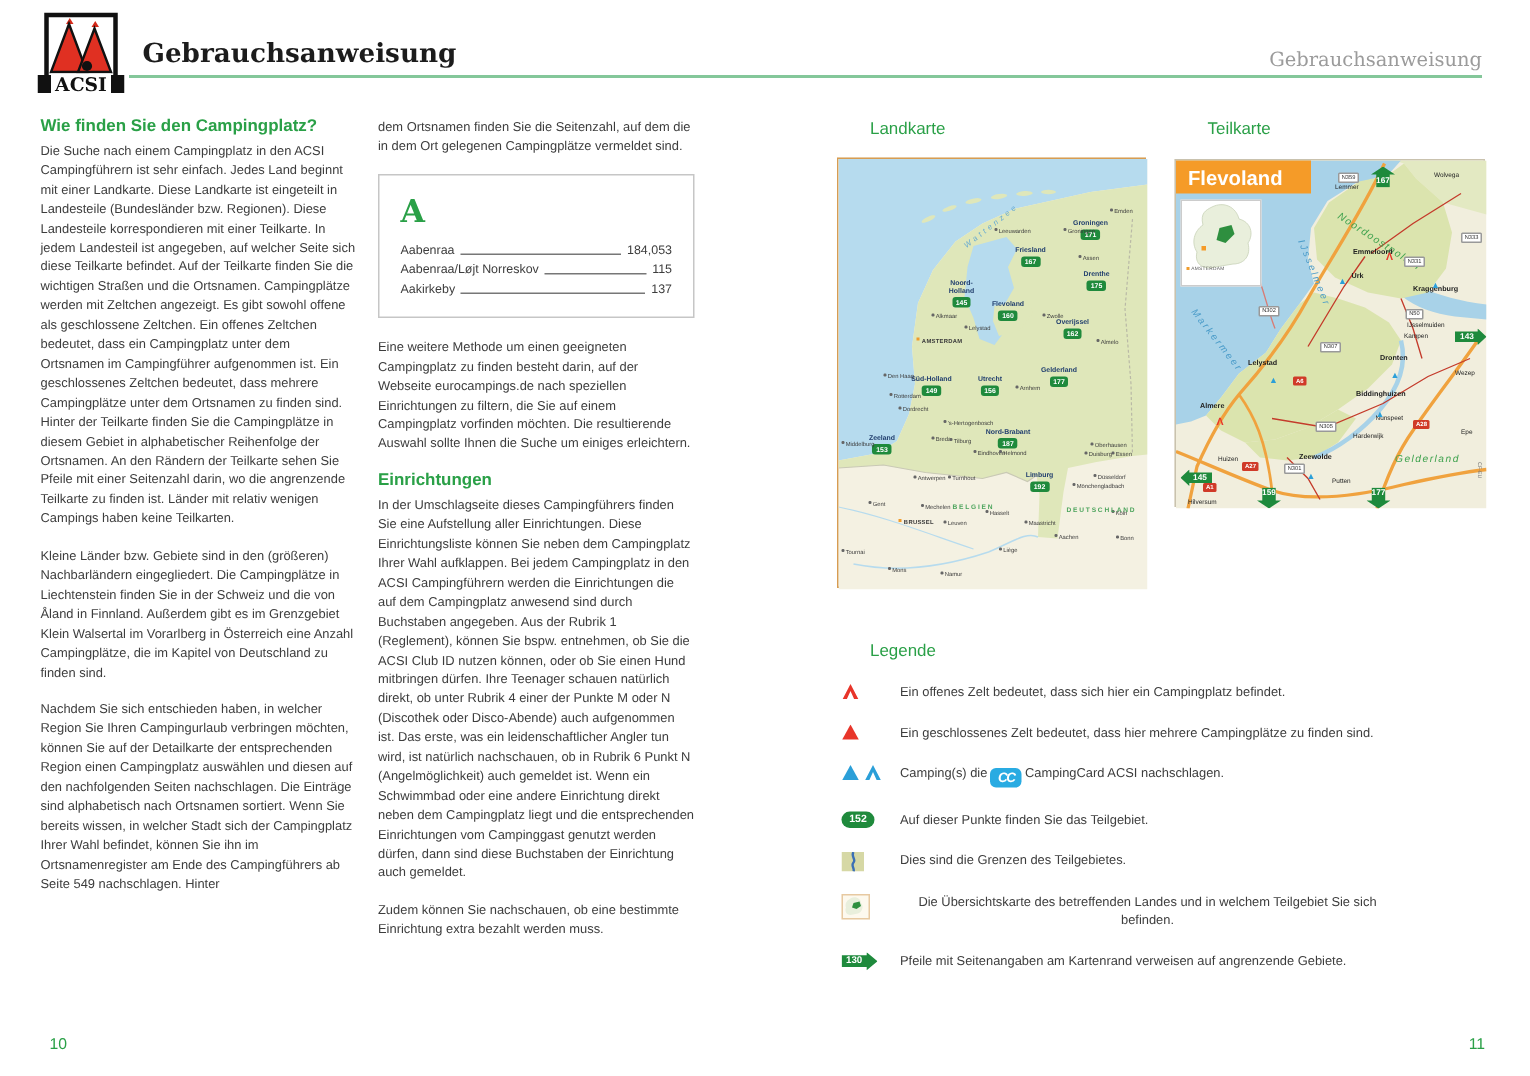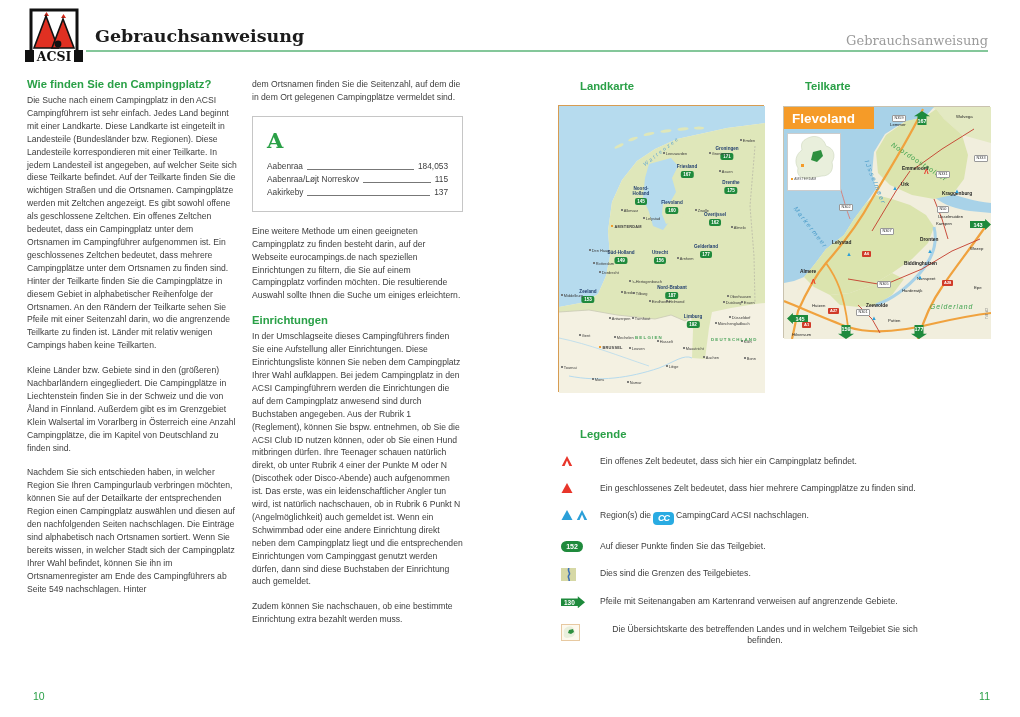--- a/index.html
+++ b/index.html
@@ -18,21 +18,21 @@
   .c1 { left:27px; } .c2 { left:252px; }
   .ghead { font-size:11.3px; font-weight:bold; color:#2aa047; margin-bottom:4px; font-family:"Liberation Sans",sans-serif; }
   .col p { font-size:8.6px; line-height:12.9px; color:#3d3d3d; margin-bottom:12px; }
 
   .idxbox { border:1px solid #c6c6c6; padding:11px 14px 12px; margin:2px 0 13px; background:#fff; }
   .idxletter { font-family:"DejaVu Serif",serif; font-weight:bold; font-size:21px; color:#2aa047; margin-bottom:7px; }
   .idxrow { display:flex; align-items:flex-end; font-size:8.3px; color:#3d3d3d; line-height:13px; }
   .idxfill { flex:1; border-bottom:0.8px solid #777; margin:0 4px 3px; }
 
   
-  .maphead { position:absolute; font-size:11.3px; font-weight:bold; color:#2aa047;padding-left:22px; }
+  .maphead { position:absolute; font-size:11.3px; font-weight:normal; color:#2aa047;padding-left:22px; }
   .lk-h { left:558px; top:80px; } .tk-h { left:783px; top:80px; } .lg-h { left:558px; top:428px; }
 
   
   .lkmap { position:absolute; left:558px; top:105px; width:206px; height:287px; border:1px solid #d79c52; background:#f4f1e2; }
   .layer { position:absolute; inset:0; pointer-events:none; }
   .sealabel { position:absolute; left:80px; top:42px; transform:rotate(-38deg); font-style:italic; color:#64a9d2; font-size:5.2px; letter-spacing:2.2px; }
   .lk-region { position:absolute; transform:translateX(-50%); display:flex; flex-direction:column; align-items:center; }
   .lk-rname { font-size:4.6px; font-weight:bold; color:#23406f; line-height:5px; max-width:30px; text-align:center; }
   .lk-badge { background:#1f8a3c; color:#fff; font-size:4.6px; font-weight:bold; padding:1px 2.5px; border-radius:2px; margin-top:1.5px; line-height:5px; }
   .lk-city { position:absolute; font-size:3.9px; color:#3c3c3c; white-space:nowrap; line-height:4px; }
@@ -389,51 +389,51 @@
     </div>
     <div class="lg-row">
       <span class="lg-ic">
         <svg width="12" height="11" viewBox="0 0 12 11">
             <polygon points="6,0 11.5,10 0.5,10" fill="#2b9fd8"></polygon>
           </svg>
         <svg width="12" height="11" viewBox="0 0 12 11">
             <path d="M6,0 L0.8,10 H3.6 L6,4.6 L8.4,10 H11.2 Z" fill="#2b9fd8"></path>
           </svg>
       </span>
-      <span class="lg-tx"><span>Region(s) die</span><span class="cc">CC</span><span>CampingCard ACSI nachschlagen.</span></span>
+      <span class="lg-tx"><span>Camping(s) die</span><span class="cc">CC</span><span>CampingCard ACSI nachschlagen.</span></span>
     </div>
     <div class="lg-row">
       <span class="lg-ic">
         <span class="pill">152</span>
       </span>
       <span class="lg-tx">Auf dieser Punkte finden Sie das Teilgebiet.</span>
     </div>
     <div class="lg-row">
       <span class="lg-ic">
         <svg width="15" height="13" viewBox="0 0 15 13">
             <rect width="15" height="13" fill="#d6d8a5"></rect>
             <path d="M8,0 C6,3 10,5 8,7 C6,9 9,11 8,13" stroke="#3b6fb5" stroke-width="1.6" fill="none"></path>
           </svg>
       </span>
       <span class="lg-tx">Dies sind die Grenzen des Teilgebietes.</span>
-    </div>
-    <div class="lg-row">
-      <span class="lg-ic">
-        <span class="lg-arrow">130</span>
-      </span>
-      <span class="lg-tx">Pfeile mit Seitenangaben am Kartenrand verweisen auf angrenzende Gebiete.</span>
     </div>
     <div class="lg-row">
       <span class="lg-ic">
         <span class="lg-mapicon">
           <svg width="17" height="15" viewBox="0 0 17 15">
               <path d="M5,2 C8,0 12,2 12,5 C14,7 13,11 10,12 L5,13 C2,13 1,10 2,8 C1,5 3,3 5,2 Z" fill="#e9efdc"></path>
               <path d="M7,5 L11,4 12,7 9,9 6,8 Z" fill="#2e8f3f"></path>
             </svg>
         </span>
       </span>
       <span class="lg-tx narrow">Die Übersichtskarte des betreffenden Landes und in welchem Teilgebiet Sie sich befinden.</span>
     </div>
+    <div class="lg-row">
+      <span class="lg-ic">
+        <span class="lg-arrow">130</span>
+      </span>
+      <span class="lg-tx">Pfeile mit Seitenangaben am Kartenrand verweisen auf angrenzende Gebiete.</span>
+    </div>
   </div>
 
   <div class="pnum pl">10</div>
   <div class="pnum pr">11</div>
 </div>
 
 </body></html>

